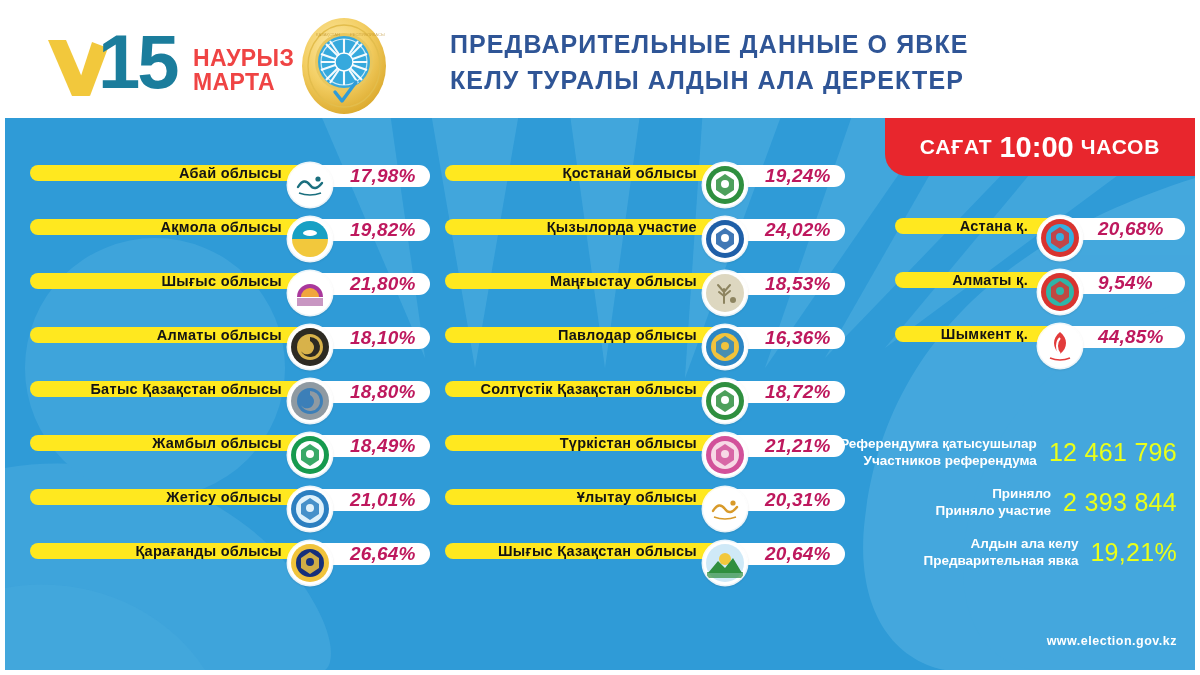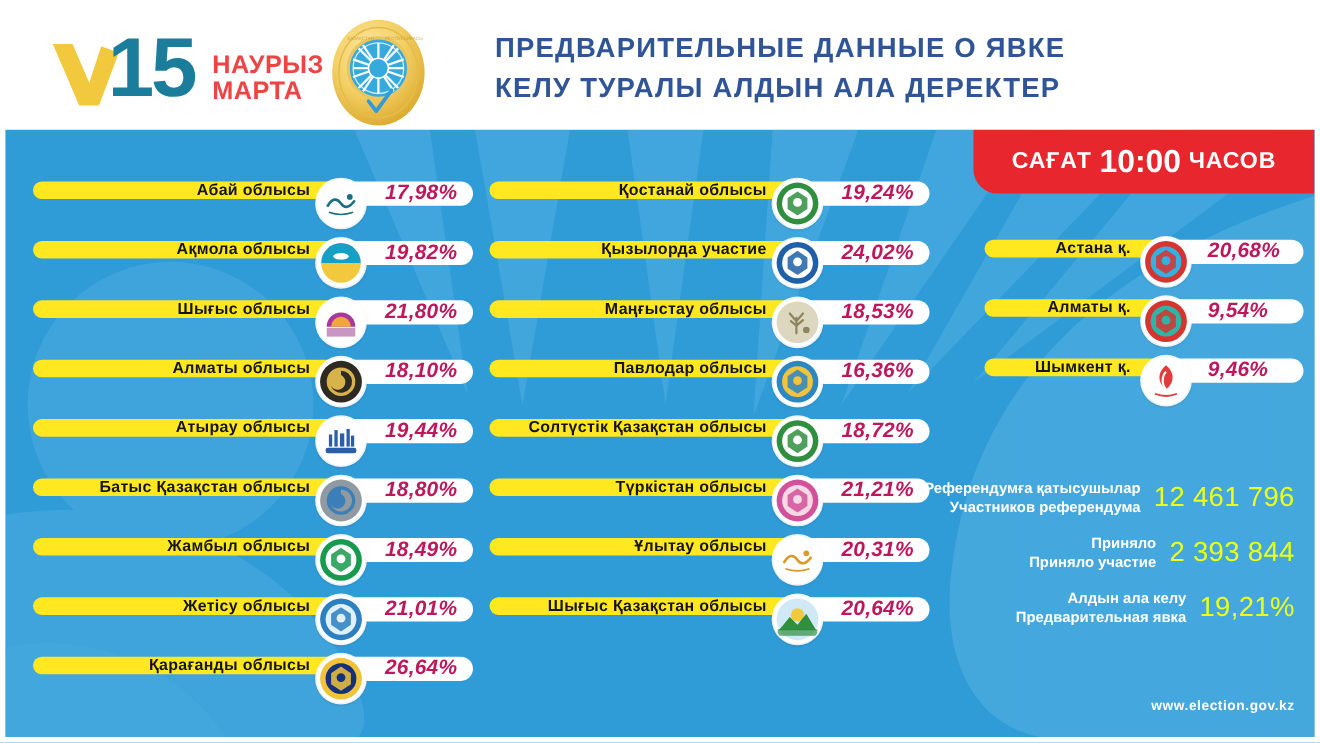--- a/index.html
+++ b/index.html
@@ -266,41 +266,20 @@
               <path d="M22 12 a10 10 0 1 1 -9.5 13 a7 7 0 1 0 9.5 -9" fill="#2d2a22"></path>
               <circle cx="22" cy="22" r="3.5" fill="#d8b24a"></circle>
             </svg>
           </div>
           <div class="pill-right">
             <span class="rval">18,10%</span>
           </div>
         </div>
         <div class="row">
           <div class="pill-left">
-            <span class="rname">Атырау  облысы</span>
-          </div>
-          <div class="emblem">
-            <svg viewBox="0 0 44 44">
-              <circle cx="22" cy="22" r="19" fill="#ffffff"></circle>
-              <g fill="#2b5ea8">
-                <rect x="11" y="16" width="3" height="11"></rect>
-                <rect x="16" y="12" width="3" height="15"></rect>
-                <rect x="21" y="15" width="4" height="12"></rect>
-                <rect x="27" y="11" width="3" height="16"></rect>
-                <rect x="31" y="17" width="3" height="10"></rect>
-              </g>
-              <rect x="8" y="28" width="28" height="5" rx="2" fill="#2b5ea8"></rect>
-            </svg>
-          </div>
-          <div class="pill-right">
-            <span class="rval">19,44%</span>
-          </div>
-        </div>
-        <div class="row">
-          <div class="pill-left">
             <span class="rname">Батыс Қазақстан  облысы</span>
           </div>
           <div class="emblem">
             <svg viewBox="0 0 44 44">
               <circle cx="22" cy="22" r="19" fill="#8f9aa2"></circle>
               <circle cx="22" cy="22" r="13" fill="#3c7fb8"></circle>
               <path d="M22 12 a10 10 0 1 1 -9.5 13 a7 7 0 1 0 9.5 -9" fill="#8f9aa2"></path>
               <circle cx="22" cy="22" r="3.5" fill="#3c7fb8"></circle>
             </svg>
           </div>
@@ -525,21 +504,21 @@
           </div>
           <div class="emblem">
             <svg viewBox="0 0 44 44">
               <circle cx="22" cy="22" r="19" fill="#ffffff"></circle>
               <path d="M22 8 C30 14 30 24 22 30 C14 24 14 14 22 8 Z" fill="#e23b3b"></path>
               <path d="M22 30 C18 26 18 18 22 14" stroke="#ffffff" stroke-width="2" fill="none"></path>
               <path d="M12 34 q10 4 20 0" stroke="#e23b3b" stroke-width="1.6" fill="none"></path>
             </svg>
           </div>
           <div class="pill-right">
-            <span class="rval">9,46%</span>
+            <span class="rval">44,85%</span>
           </div>
         </div>
       </div>
 
     <div class="summary">
         <div class="sumrow">
           <div class="labels">
             <div class="lkk">Референдумға қатысушылар</div>
             <div class="lru">Участников референдума</div>
           </div>

